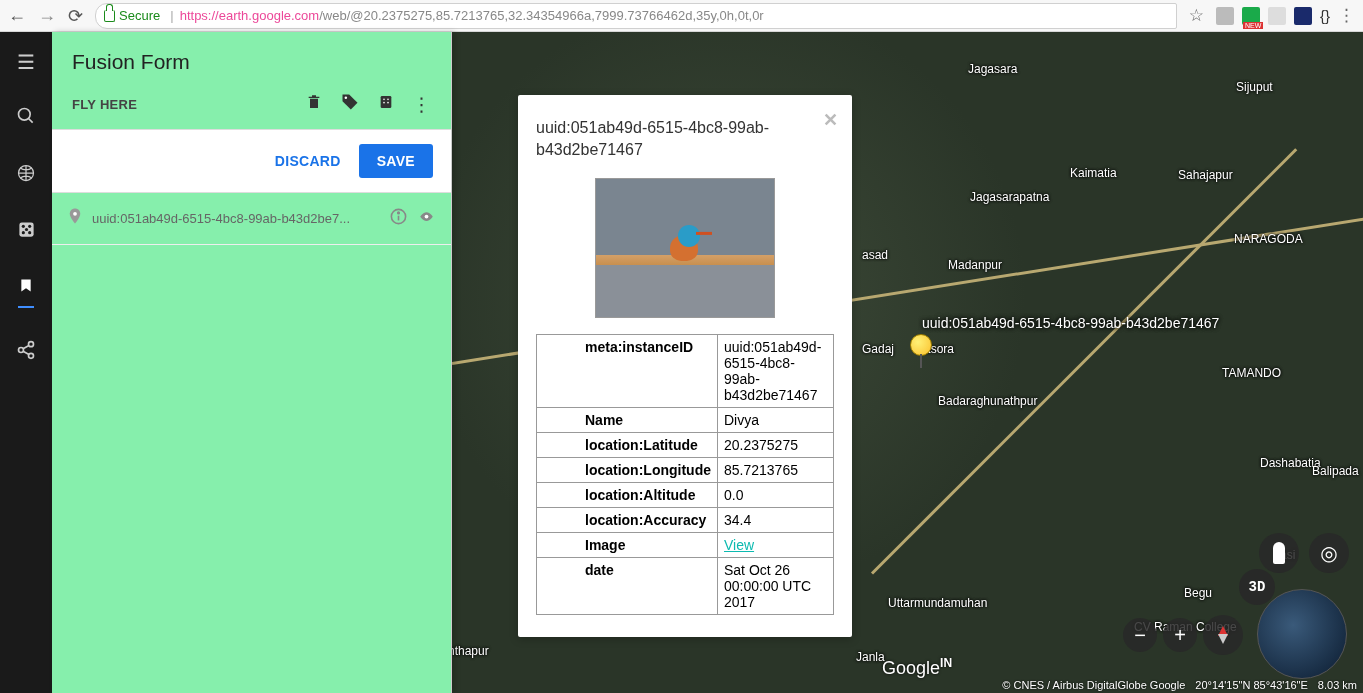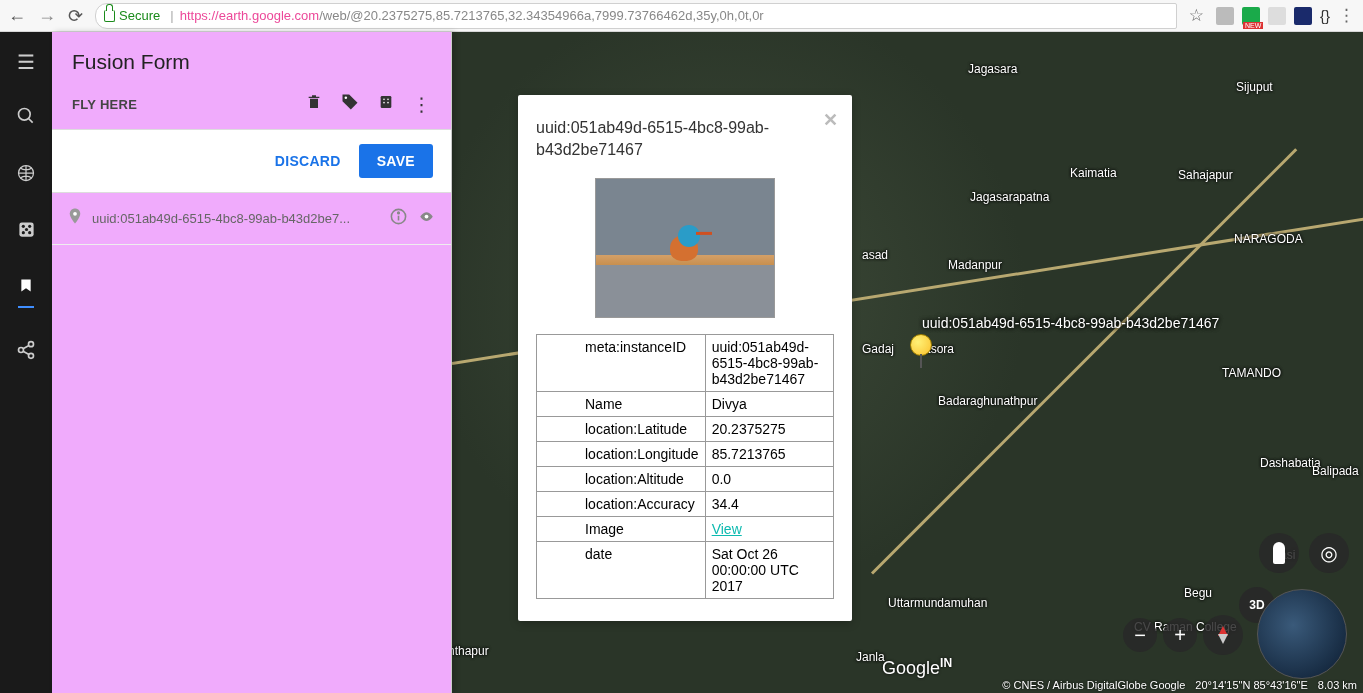--- a/index.html
+++ b/index.html
@@ -15,21 +15,21 @@
 .url-grey { color:#888; }
 .ext-icons { display:flex; gap:8px; align-items:center; }
 .ext { width:18px; height:18px; border-radius:2px; }
 
 
 .app { display:flex; height:661px; }
 .rail { width:52px; background:#1a1a1a; display:flex; flex-direction:column; align-items:center; padding-top:18px; gap:32px; }
 .rail-icon { color:#ccc; font-size:20px; cursor:pointer; }
 .rail-icon.active { color:#fff; border-bottom:2px solid #3f8eff; padding-bottom:6px; }
 
-.panel { width:400px; background:#f0abfc; border-right:1px solid #ccc; display:flex; flex-direction:column; box-shadow:3px 0 6px rgba(0,0,0,.2); z-index:5; }
+.panel { width:400px; background:#86efac; border-right:1px solid #ccc; display:flex; flex-direction:column; box-shadow:3px 0 6px rgba(0,0,0,.2); z-index:5; }
 .panel-header { padding:18px 20px 8px; font-size:21px; color:#222; }
 .panel-sub { display:flex; align-items:center; justify-content:space-between; padding:10px 20px 12px; border-bottom:1px solid #ddd; }
 .fly-here { font-size:13px; font-weight:600; color:#444; letter-spacing:.3px; }
 .tool-icons { display:flex; gap:18px; align-items:center; }
 .tool-icons span { color:#333; font-size:18px; cursor:pointer; }
 .panel-actions { display:flex; justify-content:flex-end; gap:18px; padding:14px 18px; border-bottom:1px solid #ddd; background:#fff; }
 .btn-discard { color:#1a73e8; font-size:14px; font-weight:600; letter-spacing:.3px; background:none; border:none; cursor:pointer; }
 .btn-save { background:#1a73e8; color:#fff; font-size:14px; font-weight:600; letter-spacing:.3px; border:none; border-radius:3px; padding:9px 18px; cursor:pointer; }
 .panel-item { display:flex; align-items:center; padding:12px 14px; gap:8px; border-bottom:1px solid #eee; }
 .pin-ic { color:#888; font-size:18px; }
@@ -47,30 +47,30 @@
 .info-card { position:absolute; left:66px; top:63px; width:334px; background:#fff; padding:22px 18px 22px; box-shadow:0 2px 8px rgba(0,0,0,.25); border-radius:2px; }
 .close-x { position:absolute; top:14px; right:14px; color:#bbb; font-size:18px; cursor:pointer; font-weight:bold; }
 .card-title { font-size:16px; color:#333; line-height:1.4; text-align:left; }
 .card-img { width:180px; height:140px; margin:16px auto; display:block; background:linear-gradient(#7a8590 55%,#d4a068 55%,#c89050 62%,#8a9098 62%); border:1px solid #999; position:relative; }
 .bird { position:absolute; left:50%; top:50%; transform:translate(-50%,-55%); width:50px; height:42px; }
 .bird-body { position:absolute; left:10px; top:10px; width:28px; height:26px; background:#d47030; border-radius:50% 50% 40% 40%; }
 .bird-head { position:absolute; left:18px; top:0; width:22px; height:22px; background:#2a9cc8; border-radius:50%; }
 .bird-beak { position:absolute; left:36px; top:7px; width:16px; height:3px; background:#d05020; }
 .card-table { width:100%; border-collapse:collapse; font-size:14px; }
 .card-table td { border:1px solid #999; padding:4px 6px; vertical-align:top; }
-.card-table td:first-child { font-weight:normal; width:46%;padding-left:48px; }
+.card-table td:first-child { font-weight:bold; width:46%;padding-left:48px; }
 .link-view { color:#0dbab0; text-decoration:underline; }
 
 .pushpin { position:absolute; width:26px; height:36px; }
 .pin-head { width:22px; height:22px; background:radial-gradient(circle at 35% 35%,#fff176,#fbc02d); border-radius:50%; border:1px solid #a08000; }
 .pin-needle { position:absolute; left:10px; top:20px; width:2px; height:14px; background:#555; }
 .pin-label { position:absolute; color:#fff; font-size:14px; text-shadow:0 0 4px #000,0 0 4px #000; white-space:nowrap; }
 
 .map-controls { position:absolute; right:16px; bottom:14px; display:flex; align-items:flex-end; gap:10px; }
-.ctrl-3d { width:36px; height:36px; border-radius:50%; background:rgba(40,40,40,.9); color:#fff; display:flex; align-items:center; justify-content:center; font-size:12px; font-weight:bold; cursor:pointer; position:absolute; right:88px; bottom:70px; }
+.ctrl-3d { width:36px; height:36px; border-radius:50%; background:rgba(40,40,40,.9); color:#fff; display:flex; align-items:center; justify-content:center; font-size:14px; font-weight:bold; cursor:pointer; position:absolute; right:88px; bottom:88px;font-family:Liberation Mono, monospace; }
 .pegman { position:absolute; right:64px; bottom:120px; width:40px; height:40px; border-radius:50%; background:rgba(40,40,40,.85); display:flex; align-items:center; justify-content:center; }
 .pegman::after { content:''; width:12px; height:22px; background:#fff; border-radius:6px 6px 2px 2px; }
 .gps-btn { position:absolute; right:14px; bottom:120px; width:40px; height:40px; border-radius:50%; background:rgba(40,40,40,.85); display:flex; align-items:center; justify-content:center; color:#fff; font-size:20px; cursor:pointer; }
 .globe { width:90px; height:90px; border-radius:50%; background:radial-gradient(circle at 40% 40%,#3a5a7a,#0a1a2e); border:1px solid #555; position:relative; }
 .zoom-group { display:flex; flex-direction:column; gap:4px; margin-right:4px; }
 .zoom-btn { width:34px; height:34px; border-radius:50%; background:rgba(40,40,40,.85); color:#fff; display:flex; align-items:center; justify-content:center; font-size:20px; cursor:pointer; }
 .compass { width:40px; height:40px; border-radius:50%; background:rgba(40,40,40,.85); position:relative; }
 .compass::before { content:''; position:absolute; left:50%; top:6px; transform:translateX(-50%); border:5px solid transparent; border-bottom:10px solid #d33; }
 .compass::after { content:''; position:absolute; left:50%; bottom:6px; transform:translateX(-50%); border:5px solid transparent; border-top:10px solid #ccc; }
 

